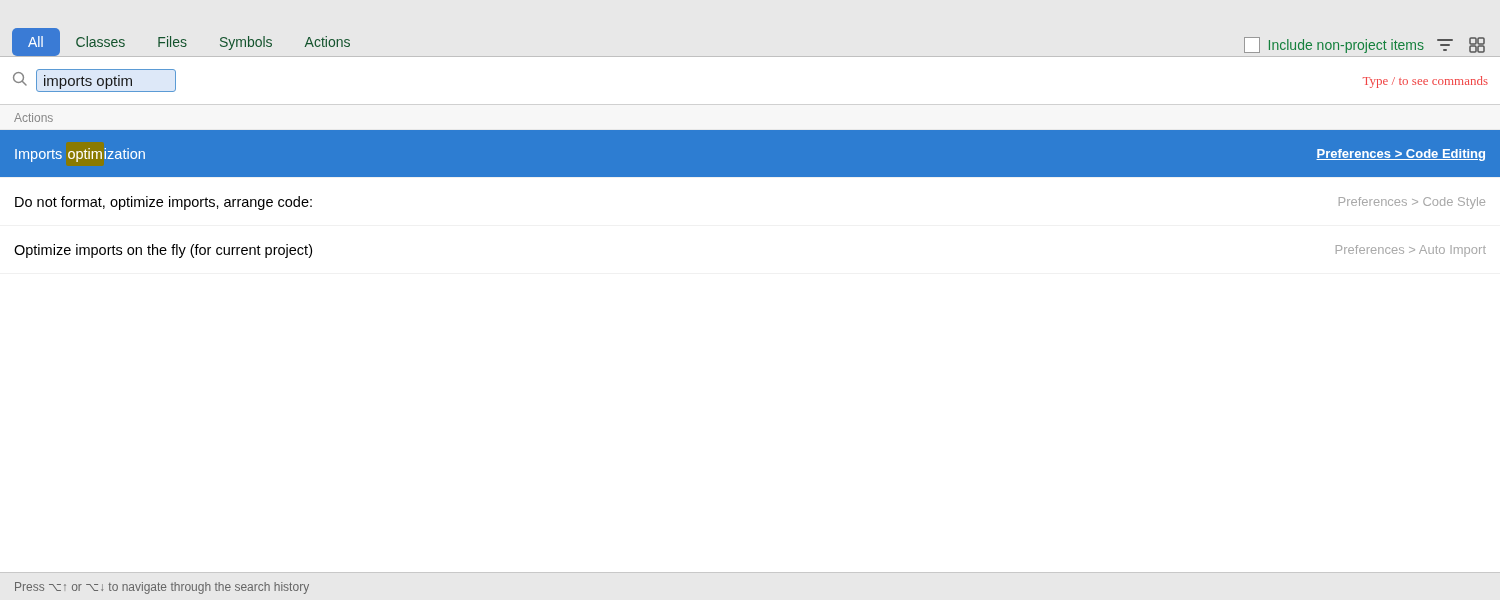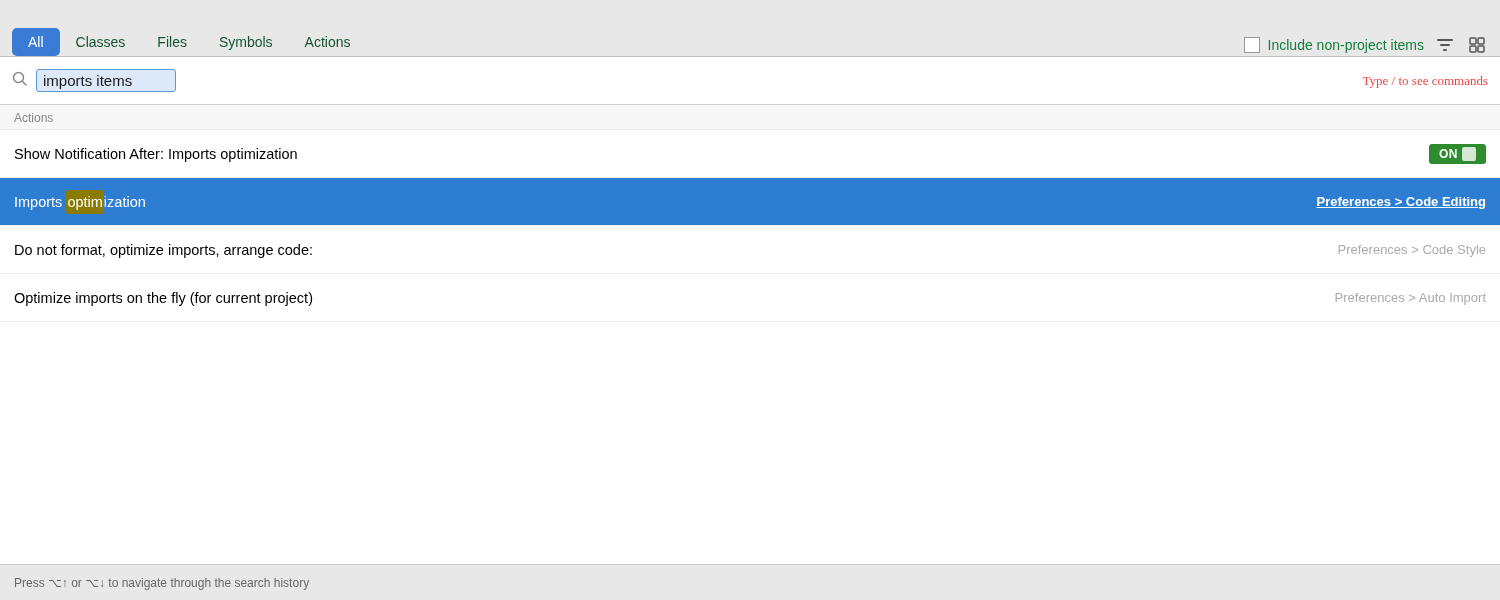--- a/index.html
+++ b/index.html
@@ -169,21 +169,21 @@
     .toggle-slider {
       width: 14px;
       height: 14px;
       background: white;
       border-radius: 2px;
       opacity: 0.8;
     }
 
     
     .status-bar {
-      height: 36px;
+      height: 28px;
       background: #e8e8e8;
       border-top: 1px solid #c8c8c8;
       display: flex;
       align-items: center;
       padding: 0 14px;
       font-size: 12px;
       color: #666;
       flex-shrink: 0;
     }
   </style>
@@ -218,39 +218,28 @@
   </div>
 </div>
 
 <div class="search-bar">
   <div class="search-icon-area">
     <svg width="16" height="16" viewBox="0 0 16 16" fill="none">
       <circle cx="6.5" cy="6.5" r="5" stroke="#888" stroke-width="1.5"></circle>
       <line x1="10.5" y1="10.5" x2="14" y2="14" stroke="#888" stroke-width="1.5" stroke-linecap="round"></line>
     </svg>
   </div>
-  <div class="search-input-display">imports items</div>
+  <div class="search-input-display">imports optim</div>
   <div class="search-hint">Type / to see commands</div>
 </div>
 
 <div class="results-area">
 
   <div class="section-label">Actions</div>
 
-  <div class="result-row">
-    <div class="result-row-label">
-      <span>Show Notification After: Imports optimization</span>
-    </div>
-    <div class="result-row-meta">
-      <div class="toggle-on">
-        <span>ON</span>
-        <div class="toggle-slider"></div>
-      </div>
-    </div>
-  </div>
 
   <div class="result-row selected">
     <div class="result-row-label">
       <span>Imports </span><span class="highlight">optim</span><span>ization</span>
     </div>
     <div class="result-row-meta">Preferences &gt; Code Editing</div>
   </div>
 
 
   <div class="result-row">

